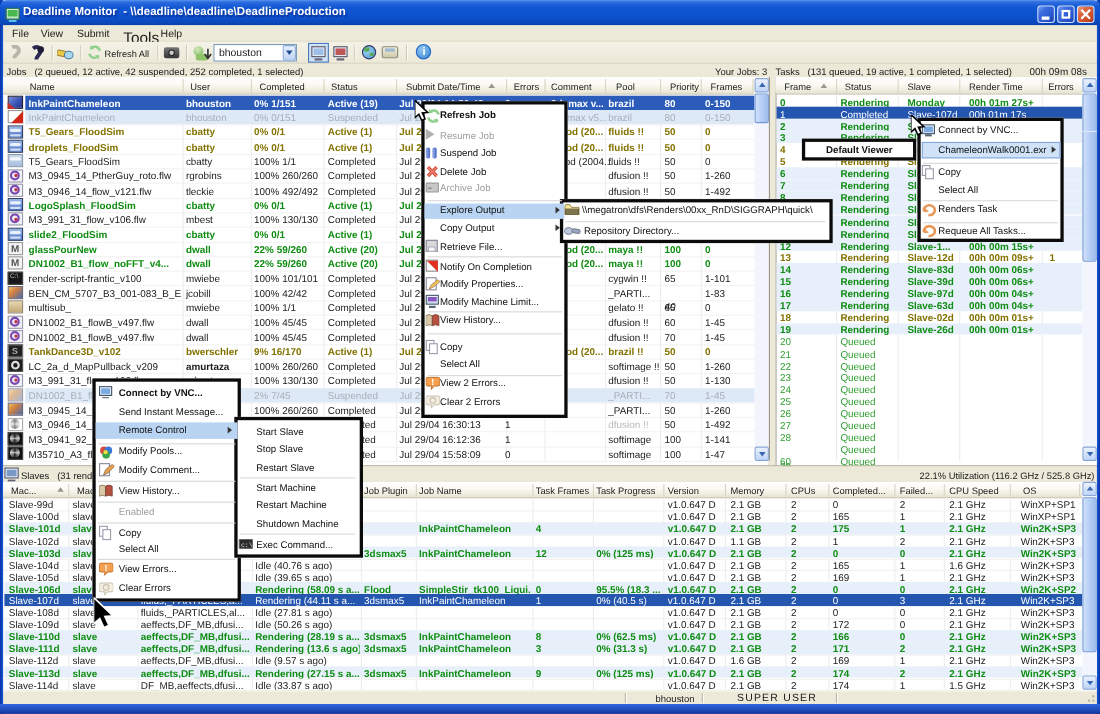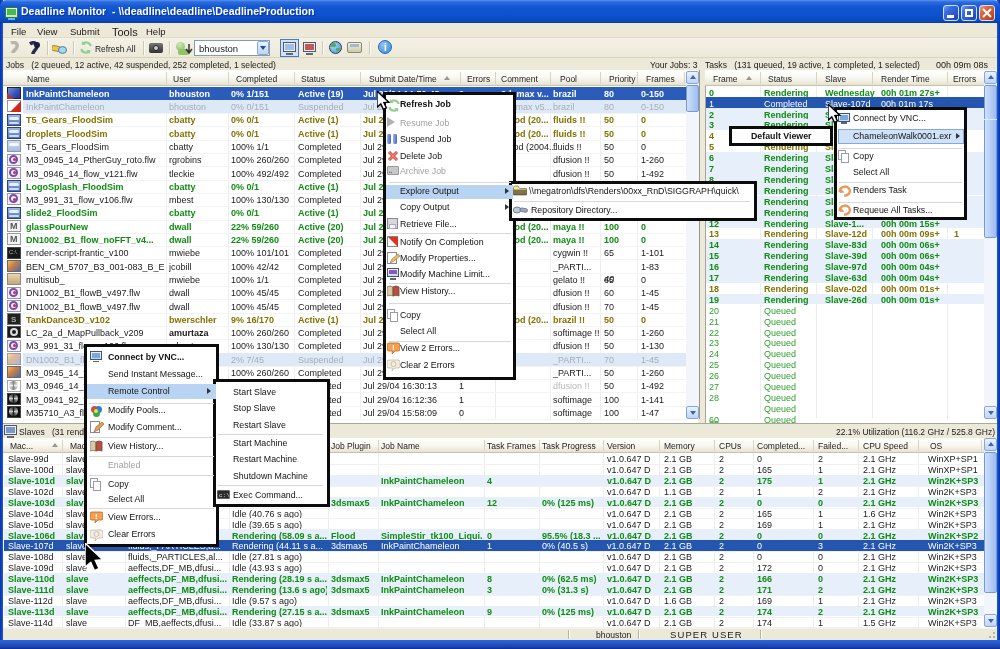--- a/index.html
+++ b/index.html
@@ -38,21 +38,21 @@
 <div class="abs" style="left:979px;top:5px;width:16px;height:16px;background:linear-gradient(135deg,#f0a080 0%,#dd6844 30%,#cc4f28 70%,#aa3512 100%);border:1px solid #cfe0fa;border-radius:3px;"></div>
 <div class="abs" style="left:947px;top:15px;width:7px;height:3px;background:#fff;"></div>
 <div class="abs" style="left:965px;top:9px;width:8px;height:8px;border:2px solid #fff;"></div>
 <svg class="abs" style="left:982px;top:8px;" width="10" height="10">
     <path d="M1 1 L9 9 M9 1 L1 9" stroke="#fff" stroke-width="2"></path>
   </svg>
 <div class="abs" style="left:3px;top:23px;width:994px;height:15px;background:#ece9d8;border-bottom:1px solid #e0dcc8;"></div>
 <div class="abs" style="left:11px;top:26px;font-size:9.5px;">File</div>
 <div class="abs" style="left:37px;top:26px;font-size:9.5px;">View</div>
 <div class="abs" style="left:70px;top:26px;font-size:9.5px;">Submit</div>
-<div class="abs" style="left:112px;top:26px;font-size:11px;">Tools</div>
+<div class="abs" style="left:112px;top:26px;font-size:14px;">Tools</div>
 <div class="abs" style="left:146px;top:26px;font-size:9.5px;">Help</div>
 <div class="abs" style="left:3px;top:38px;width:994px;height:20px;background:linear-gradient(180deg,#f4f2e6,#ece9d8);border-bottom:1px solid #d8d4c0;"></div>
 <div class="abs" style="left:46.5px;top:41px;width:1px;height:14px;background:#cdc9b4;"></div>
 <div class="abs" style="left:47.5px;top:41px;width:1px;height:14px;background:#fbfaf4;"></div>
 <div class="abs" style="left:72.6px;top:41px;width:1px;height:14px;background:#cdc9b4;"></div>
 <div class="abs" style="left:73.6px;top:41px;width:1px;height:14px;background:#fbfaf4;"></div>
 <div class="abs" style="left:142.6px;top:41px;width:1px;height:14px;background:#cdc9b4;"></div>
 <div class="abs" style="left:143.6px;top:41px;width:1px;height:14px;background:#fbfaf4;"></div>
 <div class="abs" style="left:169px;top:41px;width:1px;height:14px;background:#cdc9b4;"></div>
 <div class="abs" style="left:170px;top:41px;width:1px;height:14px;background:#fbfaf4;"></div>
@@ -478,21 +478,21 @@
 <div class="hsep" style="left:947px;top:72px;height:12px;"></div>
 <div class="csep" style="left:947px;top:86px;height:333px;"></div>
 <div class="hl" style="left:713px;top:74px;">Frame</div>
 <div class="hl" style="left:768px;top:74px;">Status</div>
 <div class="hl" style="left:825px;top:74px;">Slave</div>
 <div class="hl" style="left:881px;top:74px;">Render Time</div>
 <div class="hl" style="left:953px;top:74px;">Errors</div>
 <div class="sorta" style="left:746px;top:76px;"></div>
 <div class="c" style="left:709px;top:87.7px;font-weight:bold;color:#0f8c12;">0</div>
 <div class="c" style="left:764px;top:87.7px;font-weight:bold;color:#0f8c12;">Rendering</div>
-<div class="c" style="left:825px;top:87.7px;font-weight:bold;color:#0f8c12;">Wednesday</div>
+<div class="c" style="left:825px;top:87.7px;font-weight:bold;color:#0f8c12;">Monday</div>
 <div class="c" style="left:881px;top:87.7px;font-weight:bold;color:#0f8c12;">00h 01m 27s+</div>
 <div class="abs" style="left:706px;top:97.4px;width:278px;height:10.9px;background:#2456b0;"></div>
 <div class="c" style="left:709px;top:98.60000000000001px;color:#fff;">1</div>
 <div class="c" style="left:764px;top:98.60000000000001px;color:#fff;">Completed</div>
 <div class="c" style="left:825px;top:98.60000000000001px;color:#fff;">Slave-107d</div>
 <div class="c" style="left:881px;top:98.60000000000001px;color:#fff;">00h 01m 17s</div>
 <div class="abs" style="left:706px;top:108.3px;width:278px;height:10.9px;background:#e7f0fa;"></div>
 <div class="c" style="left:709px;top:109.5px;font-weight:bold;color:#0f8c12;">2</div>
 <div class="c" style="left:764px;top:109.5px;font-weight:bold;color:#0f8c12;">Rendering</div>
 <div class="c" style="left:825px;top:109.5px;font-weight:bold;color:#0f8c12;">Slave-99d</div>
@@ -782,21 +782,21 @@
 <div class="c" style="left:664px;top:552.3000000000001px;color:#1a1a1a;">2.1 GB</div>
 <div class="c" style="left:719px;top:552.3000000000001px;color:#1a1a1a;">2</div>
 <div class="c" style="left:757px;top:552.3000000000001px;color:#1a1a1a;">0</div>
 <div class="c" style="left:818px;top:552.3000000000001px;color:#1a1a1a;">0</div>
 <div class="c" style="left:863px;top:552.3000000000001px;color:#1a1a1a;">2.1 GHz</div>
 <div class="c" style="left:928px;top:552.3000000000001px;color:#1a1a1a;">Win2K+SP3</div>
 <div class="abs" style="left:4px;top:562.0px;width:977px;height:1px;background:#f1f1f1;"></div>
 <div class="c" style="left:8px;top:563.2px;color:#1a1a1a;">Slave-109d</div>
 <div class="c" style="left:66px;top:563.2px;color:#1a1a1a;">slave</div>
 <div class="c" style="left:128px;top:563.2px;color:#1a1a1a;width:99px;overflow:hidden;">aeffects,DF_MB,dfusi...</div>
-<div class="c" style="left:232px;top:563.2px;color:#1a1a1a;width:95px;overflow:hidden;">Idle (43.93 s ago)</div>
+<div class="c" style="left:232px;top:563.2px;color:#1a1a1a;width:95px;overflow:hidden;">Idle (50.26 s ago)</div>
 <div class="c" style="left:607px;top:563.2px;color:#1a1a1a;">v1.0.647 D</div>
 <div class="c" style="left:664px;top:563.2px;color:#1a1a1a;">2.1 GB</div>
 <div class="c" style="left:719px;top:563.2px;color:#1a1a1a;">2</div>
 <div class="c" style="left:757px;top:563.2px;color:#1a1a1a;">172</div>
 <div class="c" style="left:818px;top:563.2px;color:#1a1a1a;">0</div>
 <div class="c" style="left:863px;top:563.2px;color:#1a1a1a;">2.1 GHz</div>
 <div class="c" style="left:928px;top:563.2px;color:#1a1a1a;">Win2K+SP3</div>
 <div class="abs" style="left:4px;top:572.9px;width:977px;height:1px;background:#f1f1f1;"></div>
 <div class="abs" style="left:4px;top:572.9px;width:980px;height:10.9px;background:#e7f0fa;"></div>
 <div class="c" style="left:8px;top:574.1px;font-weight:bold;color:#0f8c12;">Slave-110d</div>

